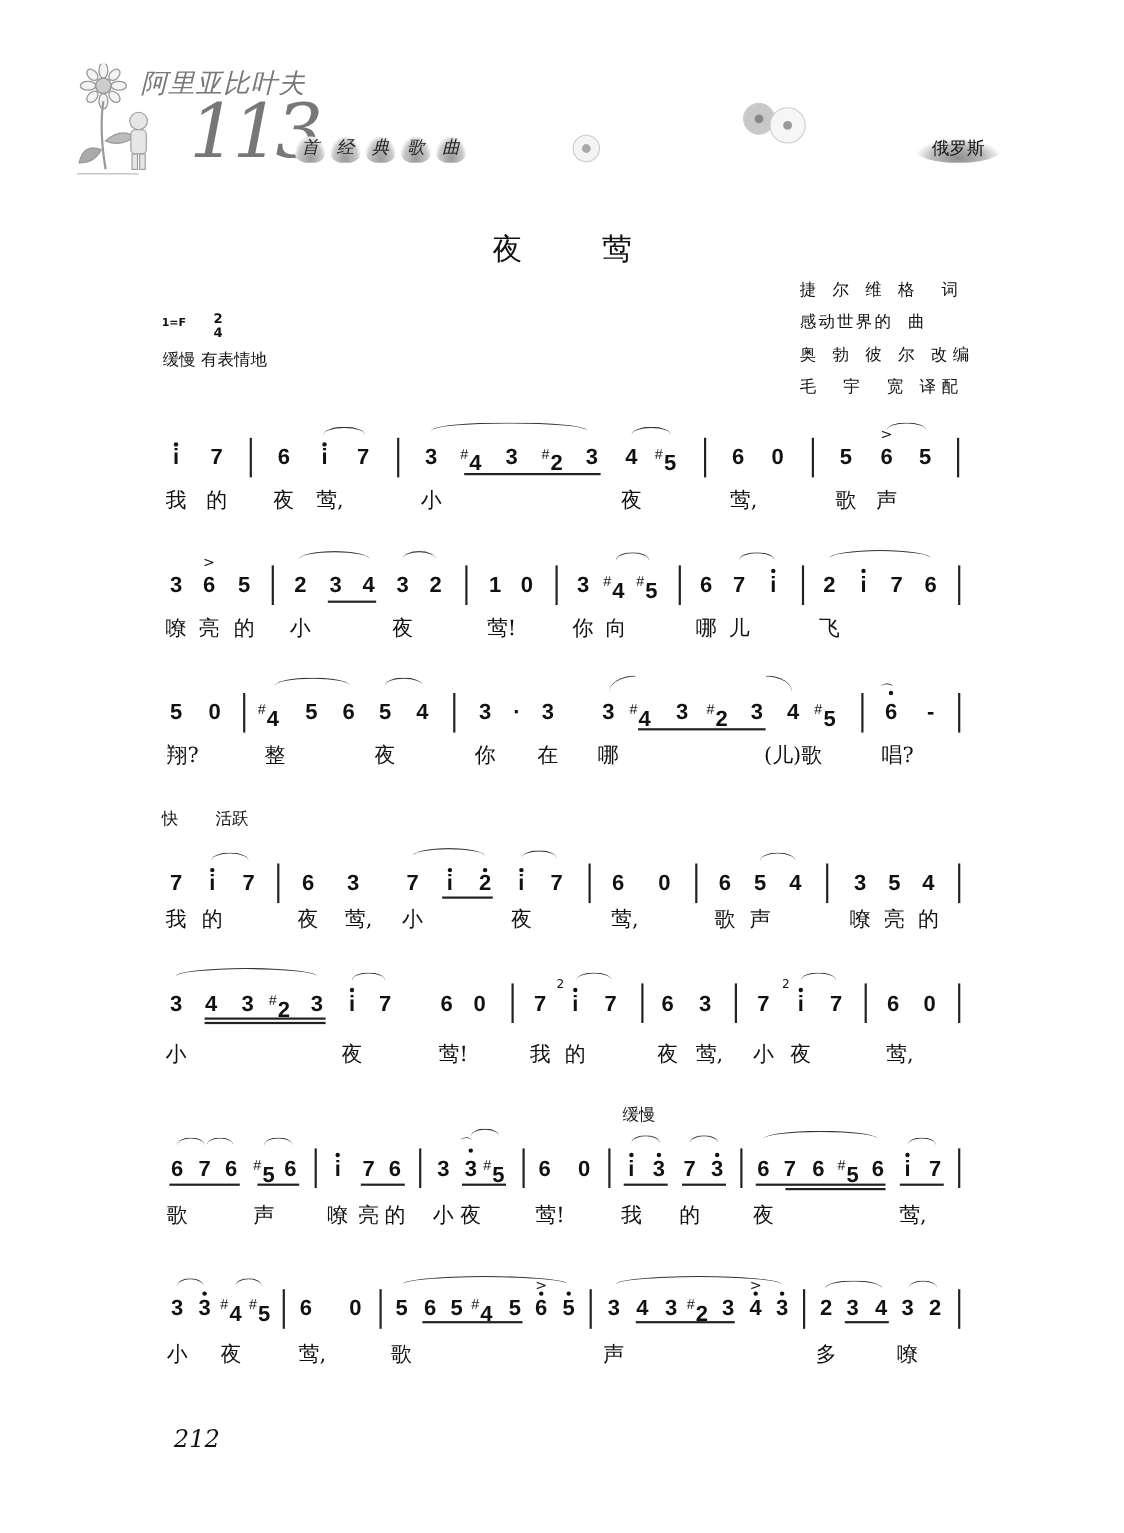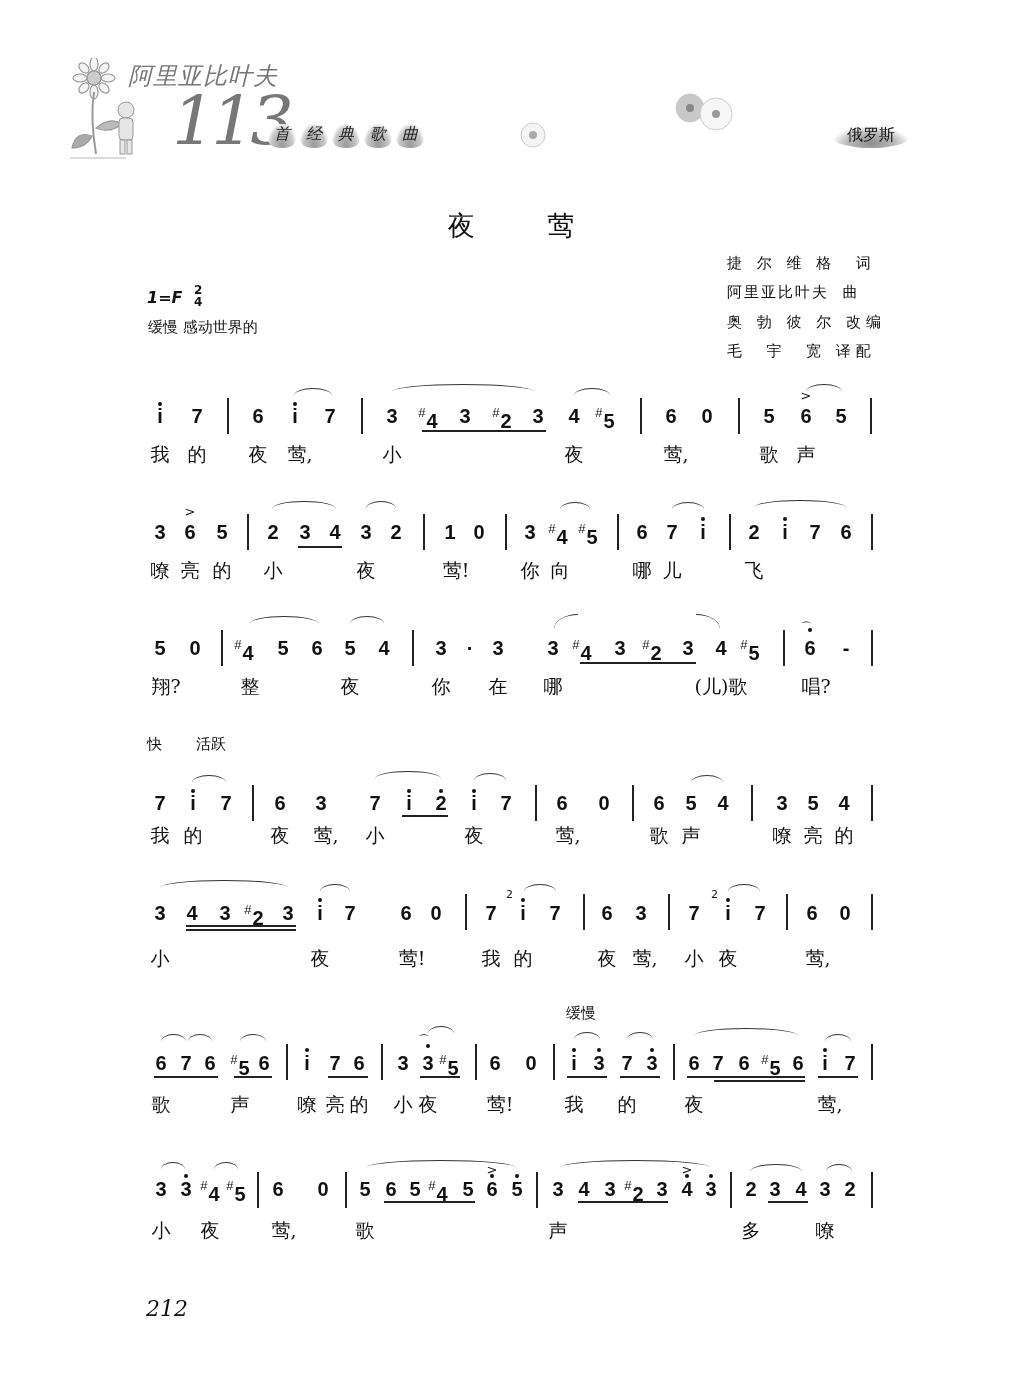--- a/index.html
+++ b/index.html
@@ -15,36 +15,36 @@
   .bubble { width:28px; height:24px; border-radius:50% 50% 40% 40%;
             background:radial-gradient(ellipse at 50% 85%, #9a9a9a 0%, #c9c9c9 55%, #fff 75%);
             font-size:16px; font-style:italic; text-align:center; line-height:20px; color:#222;
             font-family:"DejaVu Serif", serif; }
   .country { left:832px; top:126px; width:78px; height:22px; text-align:center; font-size:16px;
              border-radius:50%; background:radial-gradient(ellipse at 50% 80%, #8d8d8d 0%, #bdbdbd 45%, #fff 72%);
              line-height:18px; }
   .title { left:0; width:1022px; top:208px; text-align:center; font-size:27px; letter-spacing:32px;
            font-family:"DejaVu Serif", serif; padding-left:32px; box-sizing:border-box; }
   .credit { left:727px; font-size:15px; letter-spacing:5px; white-space:pre; }
-  .key { left:147px; top:288px; font-size:16px; font-weight:bold;font-style:italic; }
+  .key { left:147px; top:288px; font-size:10px; font-weight:bold; }
   .timesig { left:194px; top:284px; font-size:12px; font-weight:bold; line-height:12px; text-align:center; }
   .tempo { left:148px; top:318px; font-size:15px; }
   
   .system { position:absolute; left:0; width:1022px; }
   .note { position:absolute; font-family:"Liberation Sans", sans-serif; font-weight:bold; font-size:20px;
           transform:translateX(-50%); line-height:22px; }
   .note sup { font-size:13px; font-weight:normal; position:relative; top:-3px; margin-right:1px; }
   .dot-hi { position:absolute; width:4px; height:4px; background:#111; border-radius:50%; transform:translateX(-50%); }
   .bar { position:absolute; width:2px; background:#222; }
   .uline { position:absolute; height:1.5px; background:#222; }
   .lyric { position:absolute; font-family:"DejaVu Serif", serif; font-size:19px; white-space:pre; transform:translateX(-50%); }
   .slur { position:absolute; border-top:1.3px solid #333; border-radius:50% 50% 0 0; height:14px; }
   .accent { position:absolute; font-size:13px; transform:translateX(-50%); }
   .marking { position:absolute; font-size:15px; }
-  .pageno { left:146px; top:1296px; font-family:"DejaVu Serif", serif; font-style:italic; font-size:22px; }
+  .pageno { left:158px; top:1296px; font-family:"DejaVu Serif", serif; font-style:italic; font-size:22px; }
 </style>
 </head>
 <body>
 
 <div class="abs" style="left:66px;top:58px;width:70px;height:104px;">
   <svg width="70" height="104" viewBox="0 0 70 104">
     <g fill="none" stroke="#999" stroke-width="1.2">
       <circle cx="28" cy="20" r="7" fill="#ddd"></circle>
       <g fill="#f3f3f3">
         <ellipse cx="28" cy="6" rx="4" ry="7"></ellipse>
@@ -98,29 +98,29 @@
         <circle cx="44" cy="22" r="16" fill="#f6f6f6"></circle>
       </g>
       <circle cx="18" cy="16" r="4" fill="#888"></circle>
       <circle cx="44" cy="22" r="4" fill="#999"></circle>
     </svg>
 </div>
 <div class="abs country">俄罗斯</div>
 
 <div class="abs title">夜 莺</div>
 <div class="abs credit" style="top:254px;">捷 尔 维 格  词</div>
-<div class="abs credit" style="top:283px;letter-spacing:2px;">阿里亚比叶夫  曲</div>
+<div class="abs credit" style="top:283px;letter-spacing:2px;">感动世界的  曲</div>
 <div class="abs credit" style="top:313px;">奥 勃 彼 尔 改编</div>
 <div class="abs credit" style="top:342px;">毛  宇  宽 译配</div>
 <div class="abs key">1=F</div>
 <div class="abs timesig">
   <div>2</div>
   <div>4</div>
 </div>
-<div class="abs tempo">缓慢 感动世界的</div>
+<div class="abs tempo">缓慢 有表情地</div>
 
 <div class="system" style="top:380px;">
   <span class="note" style="left:160px;top:25px">i</span>
   <span class="note" style="left:197px;top:25px">7</span>
   <span class="bar" style="left:227px;top:18px;height:36px"></span>
   <span class="note" style="left:258px;top:25px">6</span>
   <span class="note" style="left:295px;top:25px">i</span>
   <span class="note" style="left:330px;top:25px">7</span>
   <span class="slur" style="left:294px;top:8px;width:38px"></span>
   <span class="bar" style="left:361px;top:18px;height:36px"></span>

